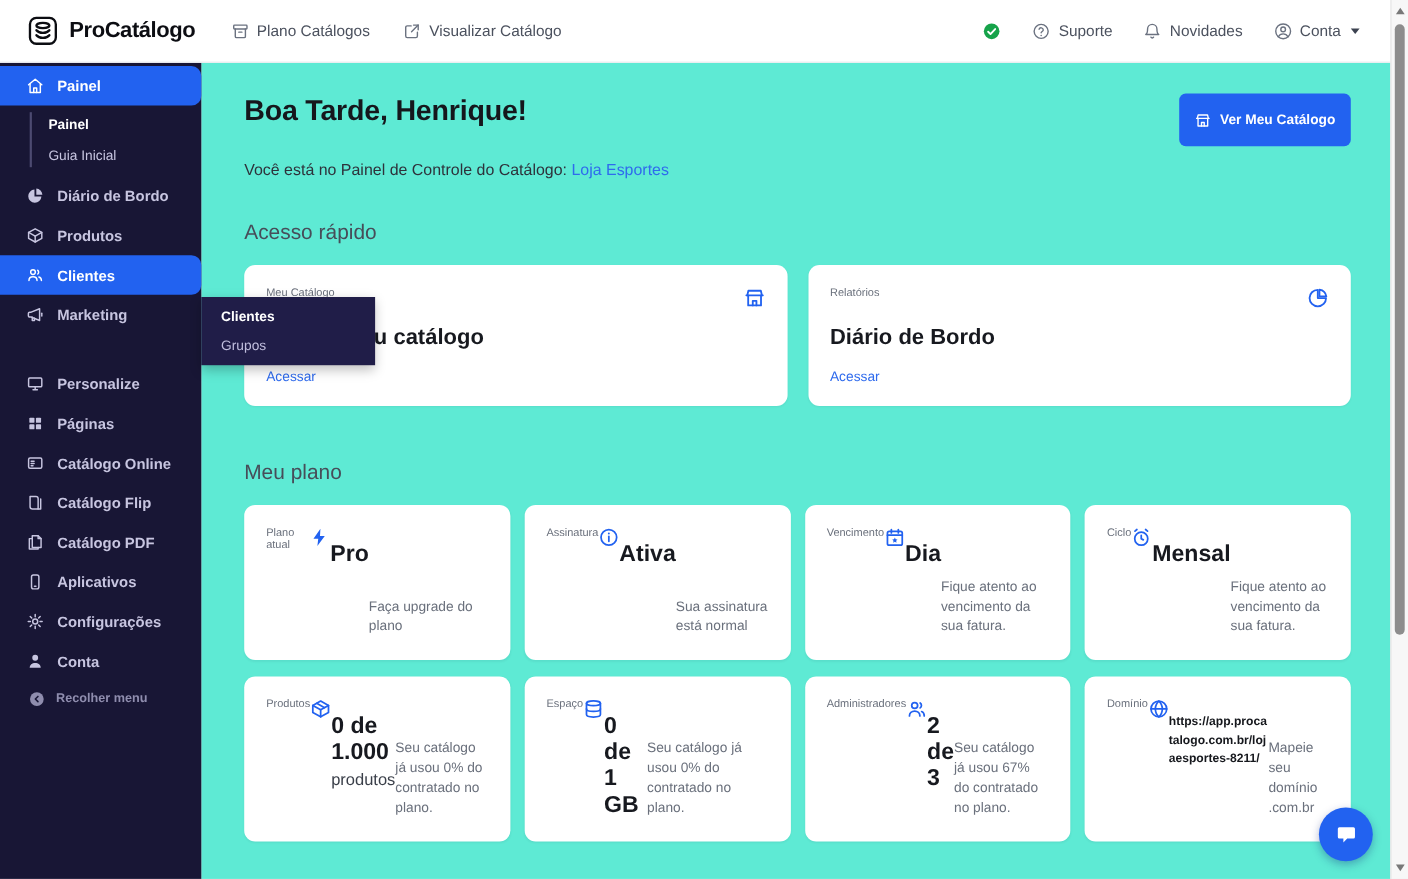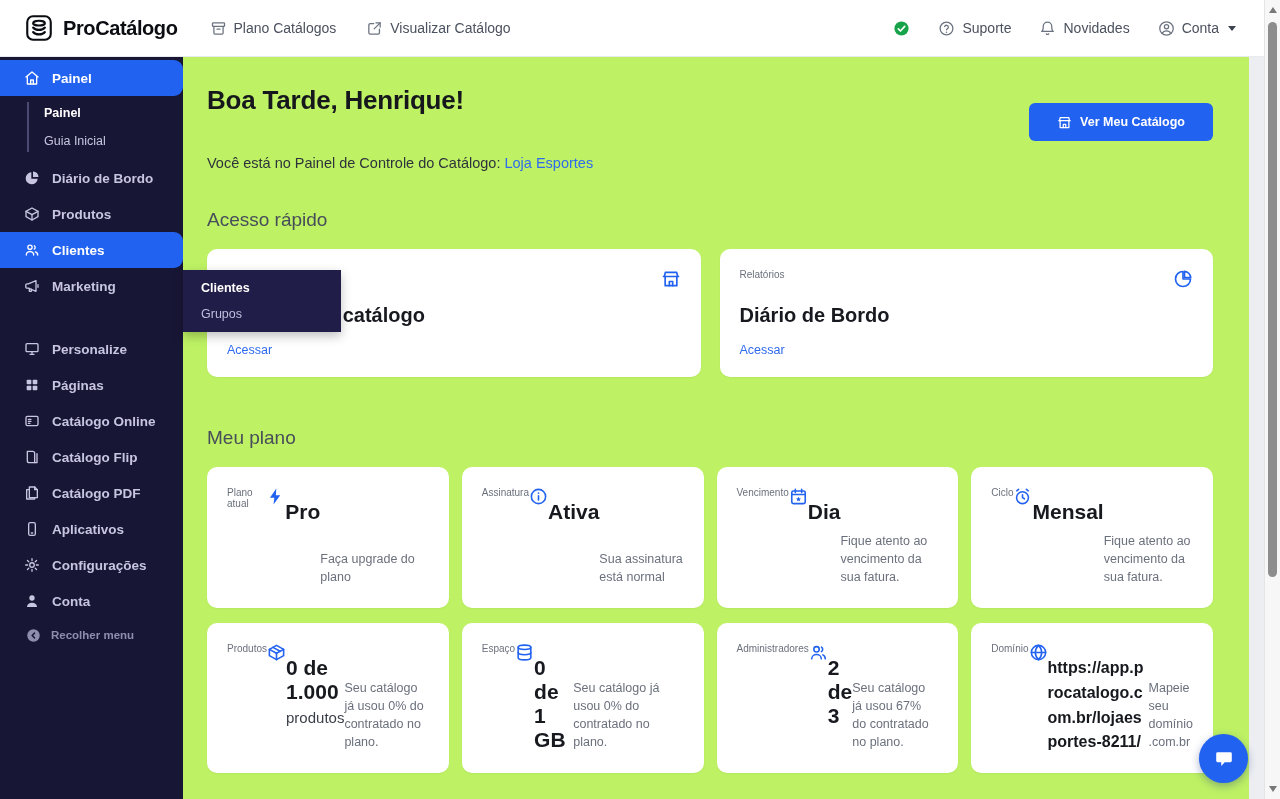--- a/index.html
+++ b/index.html
@@ -60,31 +60,31 @@
     position:absolute; left:183px; top:270px; width:158px; height:62px;
     background:#201d48; z-index:25; padding:11px 18px;
     display:flex; flex-direction:column; justify-content:space-between;
     box-shadow:0 4px 10px rgba(0,0,0,0.25);
   }
   .flyout-item { font-size:12.5px; color:#c0bedd; cursor:pointer; }
   .flyout-item.current { color:#ffffff; font-weight:700; }
 
   
   .main {
-    position:absolute; left:168px; top:57px; width:1081px; height:742px;
-    background:#bef264; padding:28px 36px 0 39px; overflow:hidden;
+    position:absolute; left:183px; top:57px; width:1081px; height:742px;
+    background:#5eead4; padding:28px 36px 0 39px; overflow:hidden;
   }
   .head-row { display:flex; align-items:flex-start; justify-content:space-between; }
   .greeting { font-size:26px; font-weight:700; color:#15171c; letter-spacing:-0.2px; }
   .subtitle { margin-top:14px; font-size:14.5px; color:#2e323b; }
   .subtitle a { color:#2f6bed; text-decoration:none; cursor:pointer; }
   .cta-btn {
     display:flex; align-items:center; gap:8px; background:#2262f0; color:#fff;
-    border:none; border-radius:6px; height:38px; padding:0 28px;
-    font-size:12.5px; font-weight:700; font-family:inherit; cursor:pointer; margin-top:18px;
+    border:none; border-radius:6px; height:48px; padding:0 14px;
+    font-size:12.5px; font-weight:700; font-family:inherit; cursor:pointer; margin-top:0;
   }
   .section-title { font-size:19px; font-weight:500; color:#474d59; }
   .mt-s1 { margin-top:38px; }
   .mt-s2 { margin-top:50px; }
 
   .card {
     background:#ffffff; border-radius:10px; padding:20px;
     box-shadow:0 1px 2px rgba(20,25,40,0.05);
   }
   .card-top { display:flex; align-items:flex-start; justify-content:space-between; }
@@ -95,21 +95,21 @@
   .quick-title { margin-top:15px; font-size:20px; font-weight:600; color:#17191f; }
   .card-link { display:inline-block; margin-top:16px; font-size:12.5px; color:#2f6bed; text-decoration:none; cursor:pointer; }
 
   .plan-grid { display:grid; grid-template-columns:repeat(4,1fr); gap:13px; margin-top:18px; }
   .plan-grid.row2 { margin-top:15px; }
   .plan-card { height:141px; display:flex; }
   .plan-card.tall { height:150px; }
   .plan-title { margin-top:13px; font-size:21px; font-weight:600; color:#17191f; }
   .plan-title .suffix { font-size:15px; font-weight:400; color:#3a3f49; }
   .plan-sub { margin-top:auto; font-size:12.5px; color:#6a707c; line-height:1.45; padding-bottom:2px; }
-  .domain-url { margin-top:13px; font-size:16px; font-weight:600; color:#16181d; line-height:1.55; word-break:break-all; }
+  .domain-url { margin-top:13px; font-size:11px; font-weight:600; color:#16181d; line-height:1.55; word-break:break-all; }
 
   .orders-title { margin-top:33px; }
 
   
   .chat-fab {
     position:absolute; left:1199px; top:734px; width:49px; height:49px;
     background:#2262f0; border:none; border-radius:50%; cursor:pointer; z-index:40;
     display:flex; align-items:center; justify-content:center;
     box-shadow:0 3px 8px rgba(20,40,120,0.35);
   }

